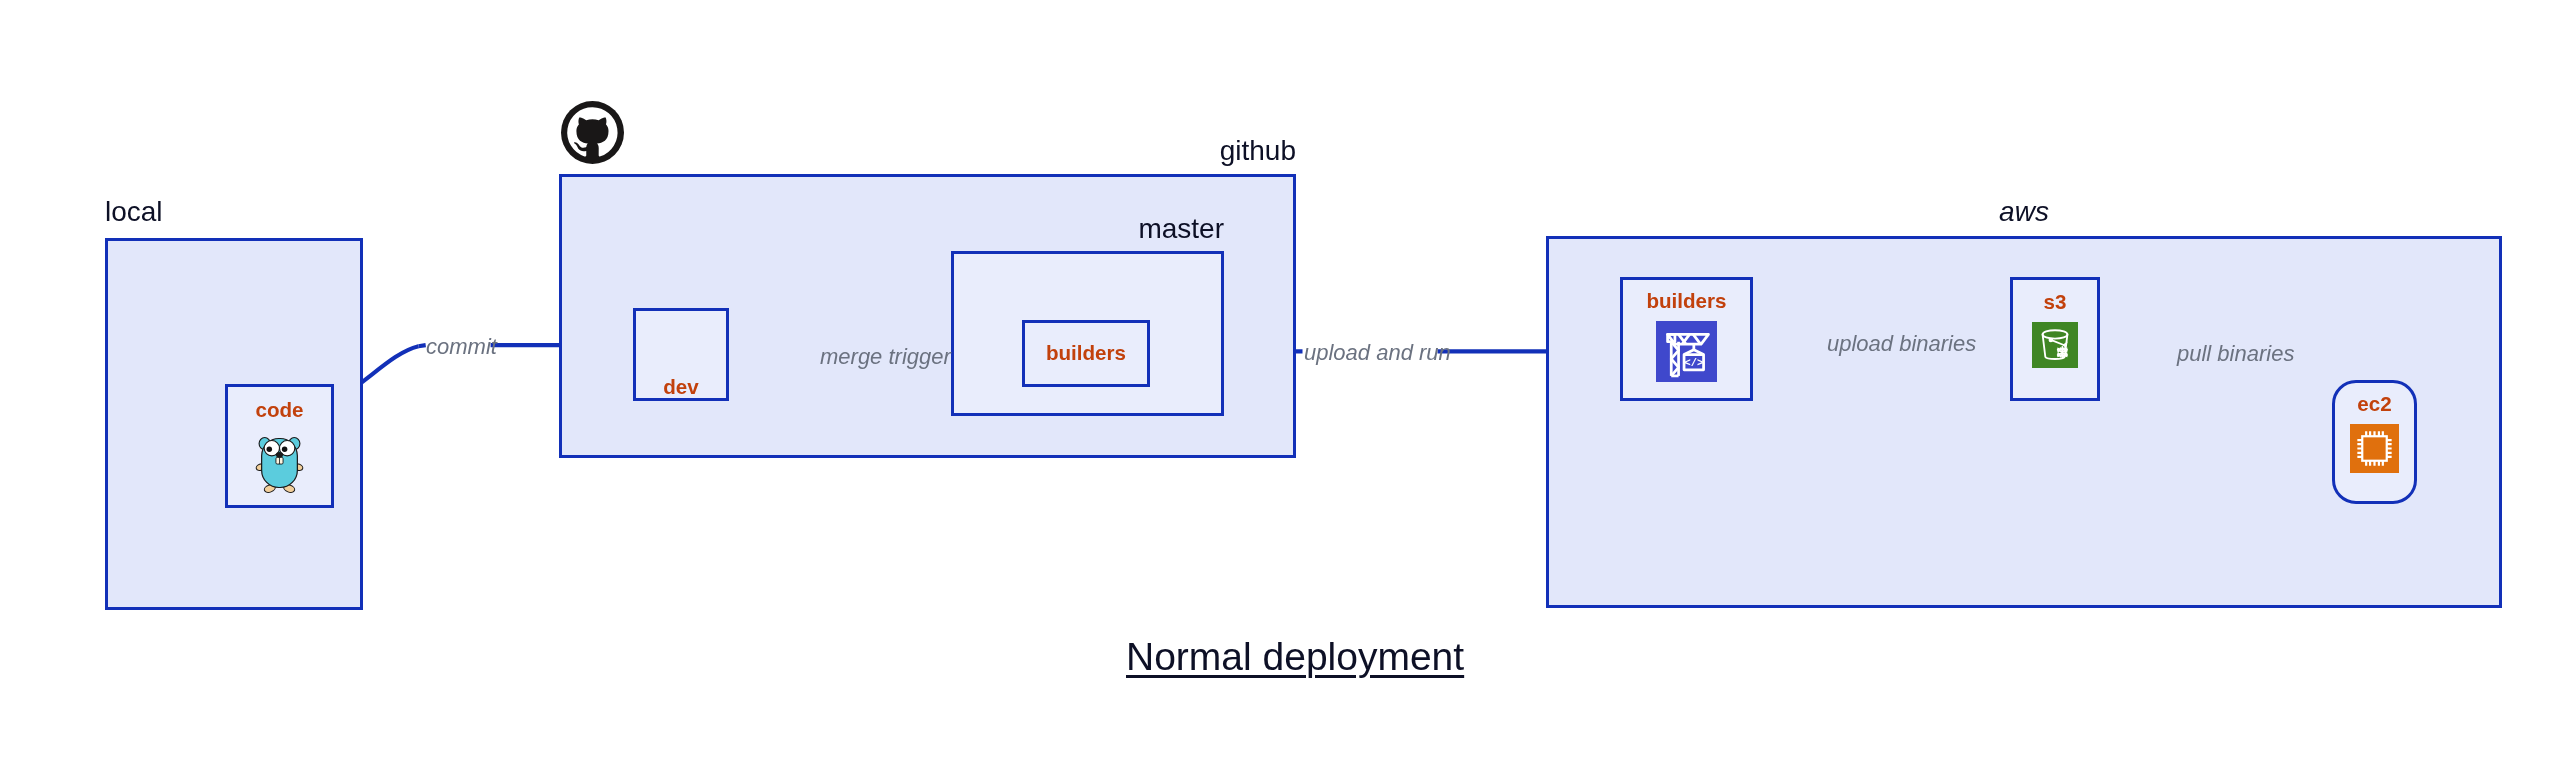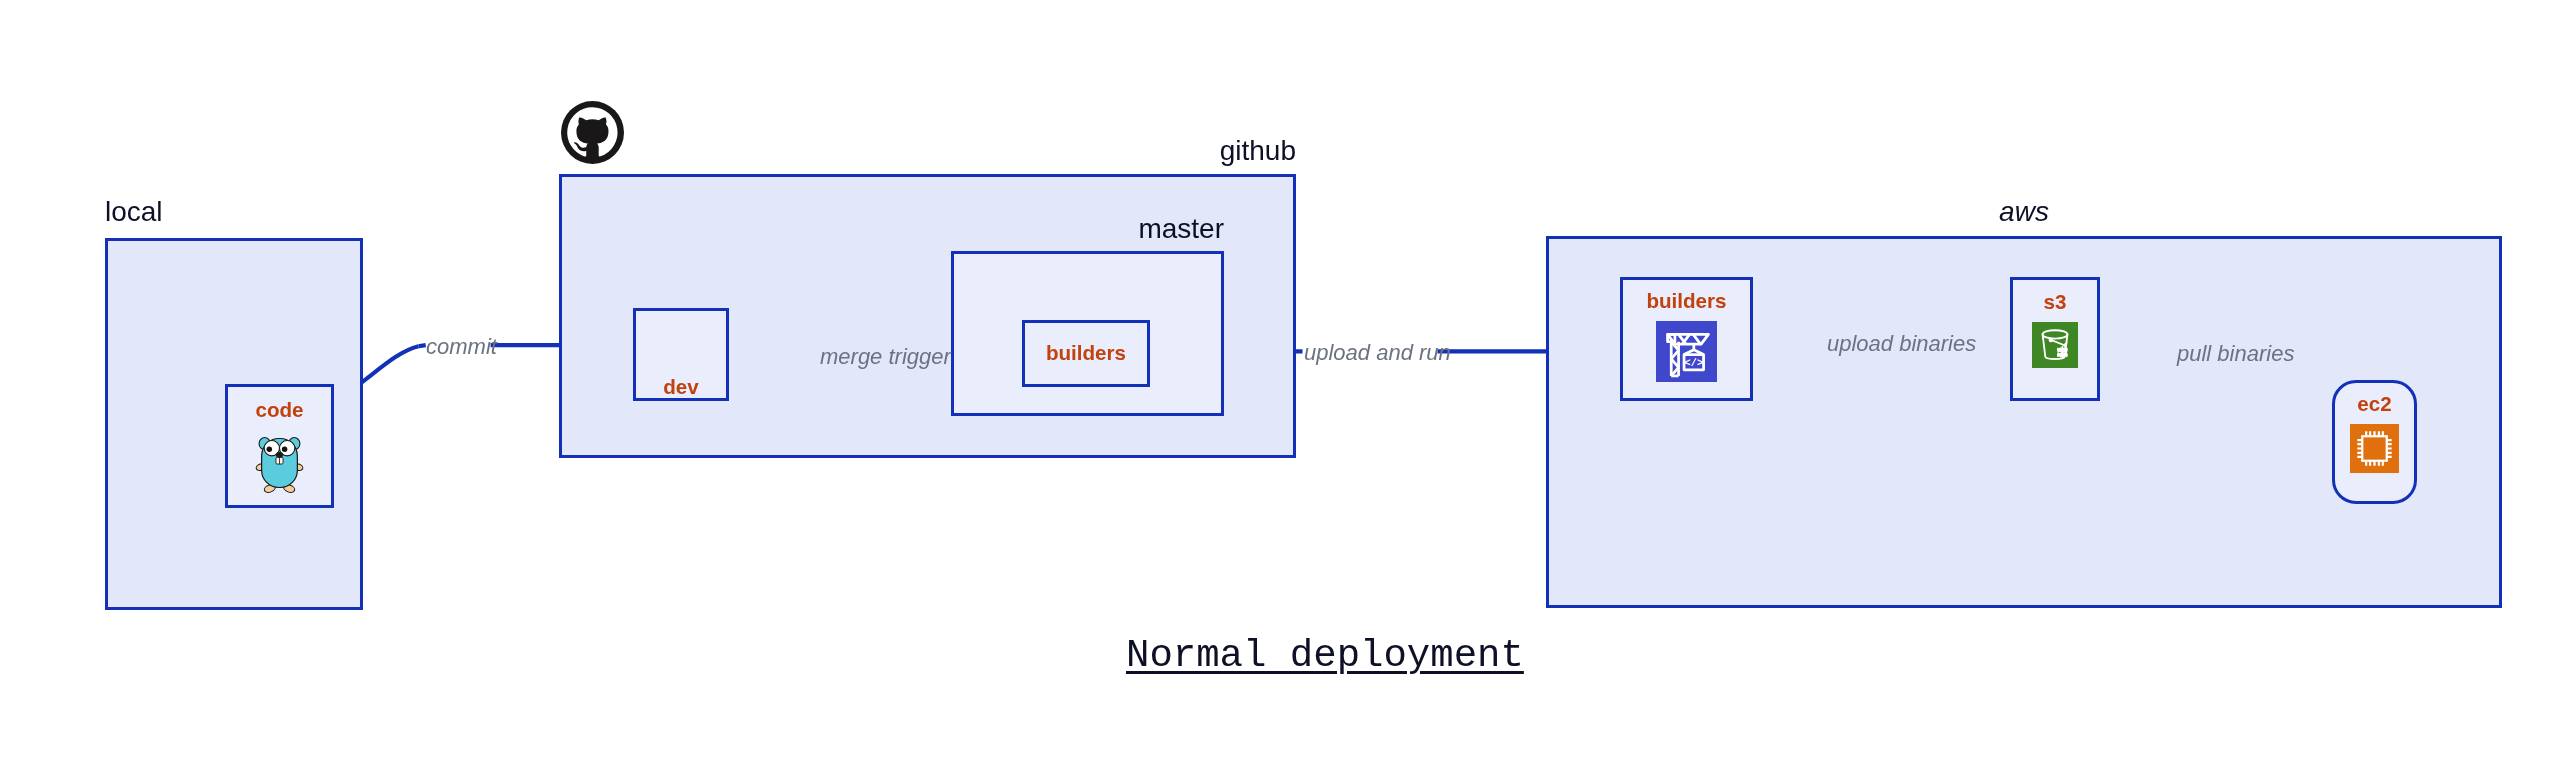--- a/index.html
+++ b/index.html
@@ -264,16 +264,16 @@
   <div class="edge-label" style="left:426px; top:336px;">commit</div>
 
   <div class="edge-label" style="left:820px; top:346px;">merge trigger</div>
 
   <div class="edge-label" style="left:1304px; top:342px;">upload and run</div>
 
   <div class="edge-label" style="left:1827px; top:333px;">upload binaries</div>
 
   <div class="edge-label" style="left:2177px; top:343px;">pull binaries</div>
 
-  <div id="diagram-title" style="left:1126px; top:637px;font-family:Liberation Mono, monospace;">Normal deployment</div>
+  <div id="diagram-title" style="left:1126px; top:637px;">Normal deployment</div>
 
 </div>
 
 
 </body></html>

